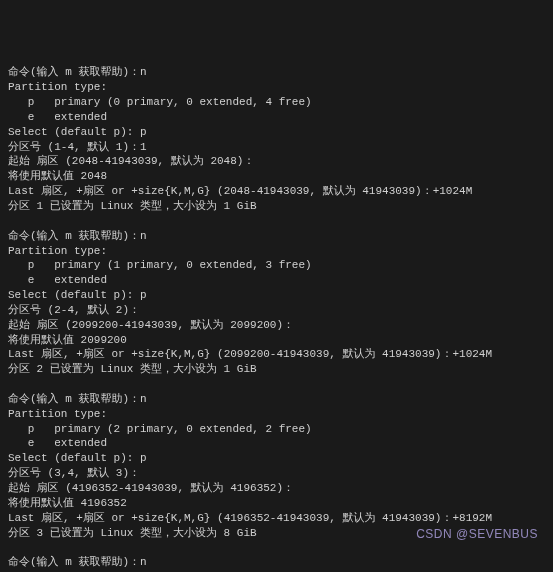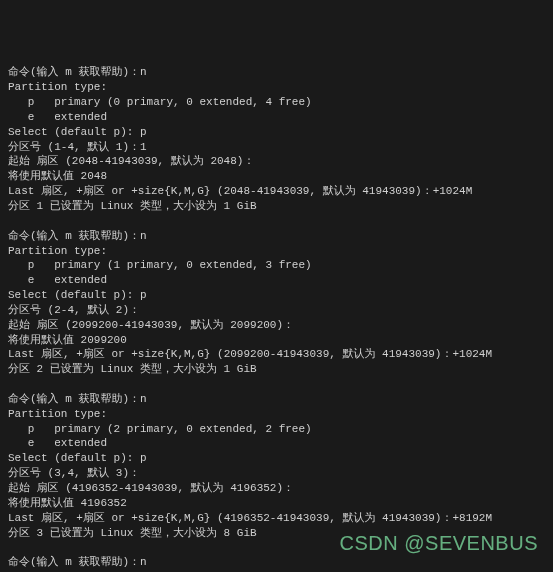--- a/index.html
+++ b/index.html
@@ -11,24 +11,24 @@
       line-height: 1.35;
       padding: 6px 8px;
       width: 553px;
       height: 572px;
       overflow: hidden;
       white-space: pre;
     }
     .line { white-space: pre; }
     .watermark {
       position: absolute;
-      bottom: 15px;
+      bottom: 30px;
       right: 15px;
-      color: #86efac;
-      font-size: 20px;
+      color: #c4b5fd;
+      font-size: 12px;
       font-family: Arial, sans-serif;
       opacity: 0.7;
       letter-spacing: 0.5px;
     }
   </style>
 </head>
 <body>
 
 
 

